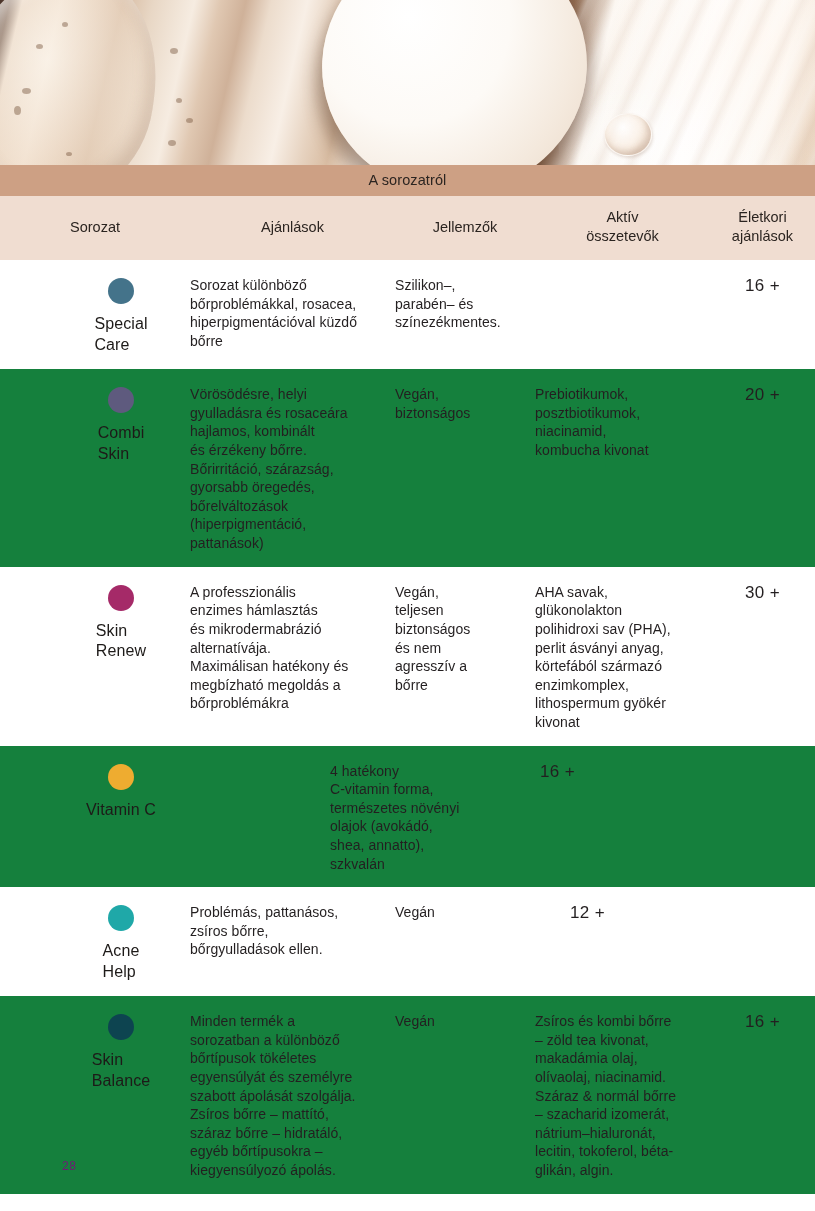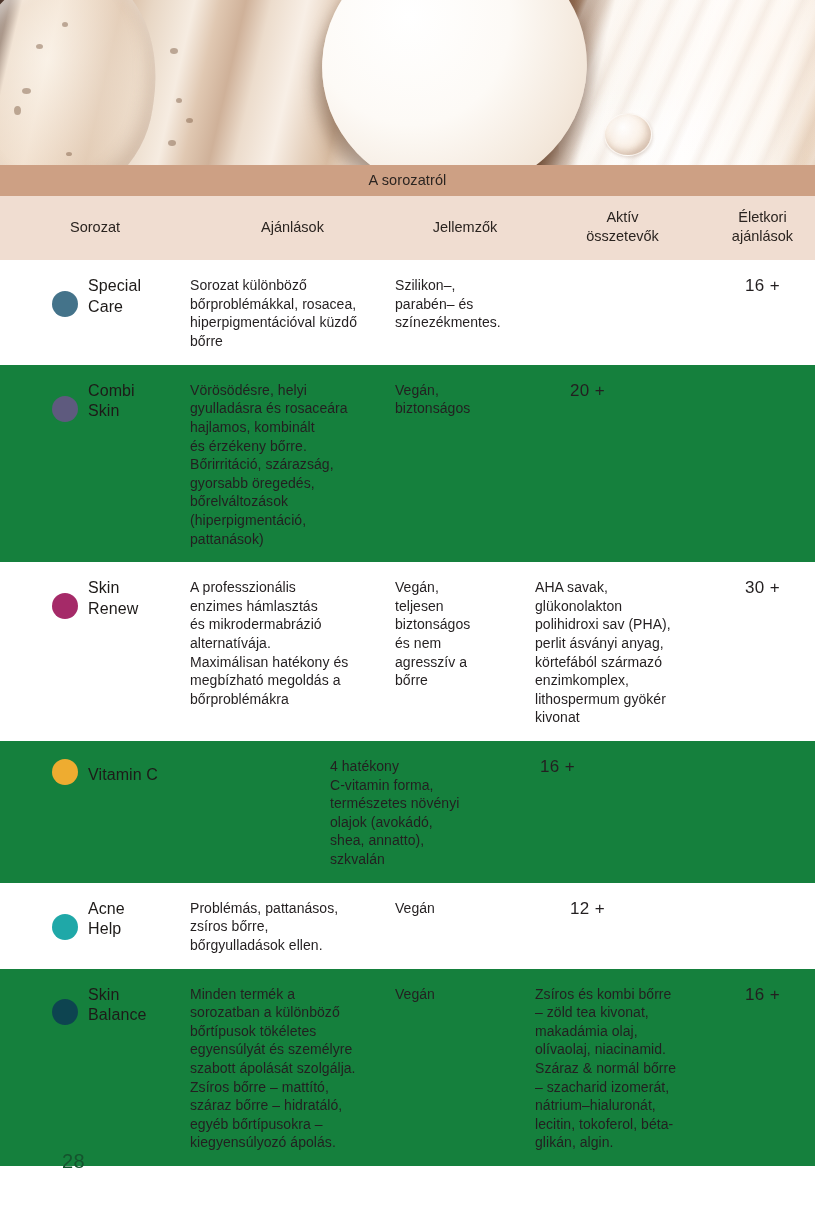--- a/index.html
+++ b/index.html
@@ -125,21 +125,21 @@
     display: flex;
     width: 815px;
     align-items: flex-start;
     padding-top: 16px;
     padding-bottom: 14px;
   }
   .row.shade { background: #15803d; }
   .row.plain { background: #ffffff; }
 
   
-  .c-name  { width: 190px; padding-left: 52px; display: flex; align-items: flex-end; gap: 10px; }
+  .c-name  { width: 190px; padding-left: 52px; display: flex; align-items: center; gap: 10px; flex-direction: column; }
   .c-rec   { width: 205px; padding-right: 8px; }
   .c-feat  { width: 140px; padding-right: 8px; }
   .c-act   { width: 175px; padding-right: 6px; }
   .c-age   { width: 105px; text-align: center; }
 
   .dot {
     width: 26px; height: 26px;
     border-radius: 50%;
     flex: 0 0 26px;
     margin-top: 2px;
@@ -168,22 +168,22 @@
   .ch-name { width: 190px; }
   .ch-rec  { width: 205px; }
   .ch-feat { width: 140px; }
   .ch-act  { width: 175px; }
   .ch-age  { width: 105px; }
 
   .page-number {
     position: absolute;
     left: 62px;
     bottom: 38px;
-    font-size: 20px;
-    color: #14532d;
+    font-size: 12px;
+    color: #701a75;
     letter-spacing: .5px;
   }
 </style>
 </head>
 <body>
 
 <div class="hero">
   <div class="hero-photo"></div>
   <div class="hero-sheen"></div>
   <div class="hero-gel"></div>
@@ -249,20 +249,26 @@
 Bőrirritáció, szárazság,
 gyorsabb öregedés,
 bőrelváltozások
 (hiperpigmentáció,
 pattanások)</div>
       </div>
       <div class="c-feat">
         <div class="cell-text">Vegán,
 biztonságos</div>
       </div>
+      <div class="c-act">
+        <div class="cell-text">Prebiotikumok,
+posztbiotikumok,
+niacinamid,
+kombucha kivonat</div>
+      </div>
       <div class="c-age"><span class="age-text">20 +</span></div>
     </div>
     <div class="row plain">
       <div class="c-name">
         <span class="dot" style="background: rgb(165, 42, 104);"></span>
         <span class="name-text" style="white-space: pre-line;">Skin
 Renew</span>
       </div>
       <div class="c-rec">
         <div class="cell-text">A professzionális

